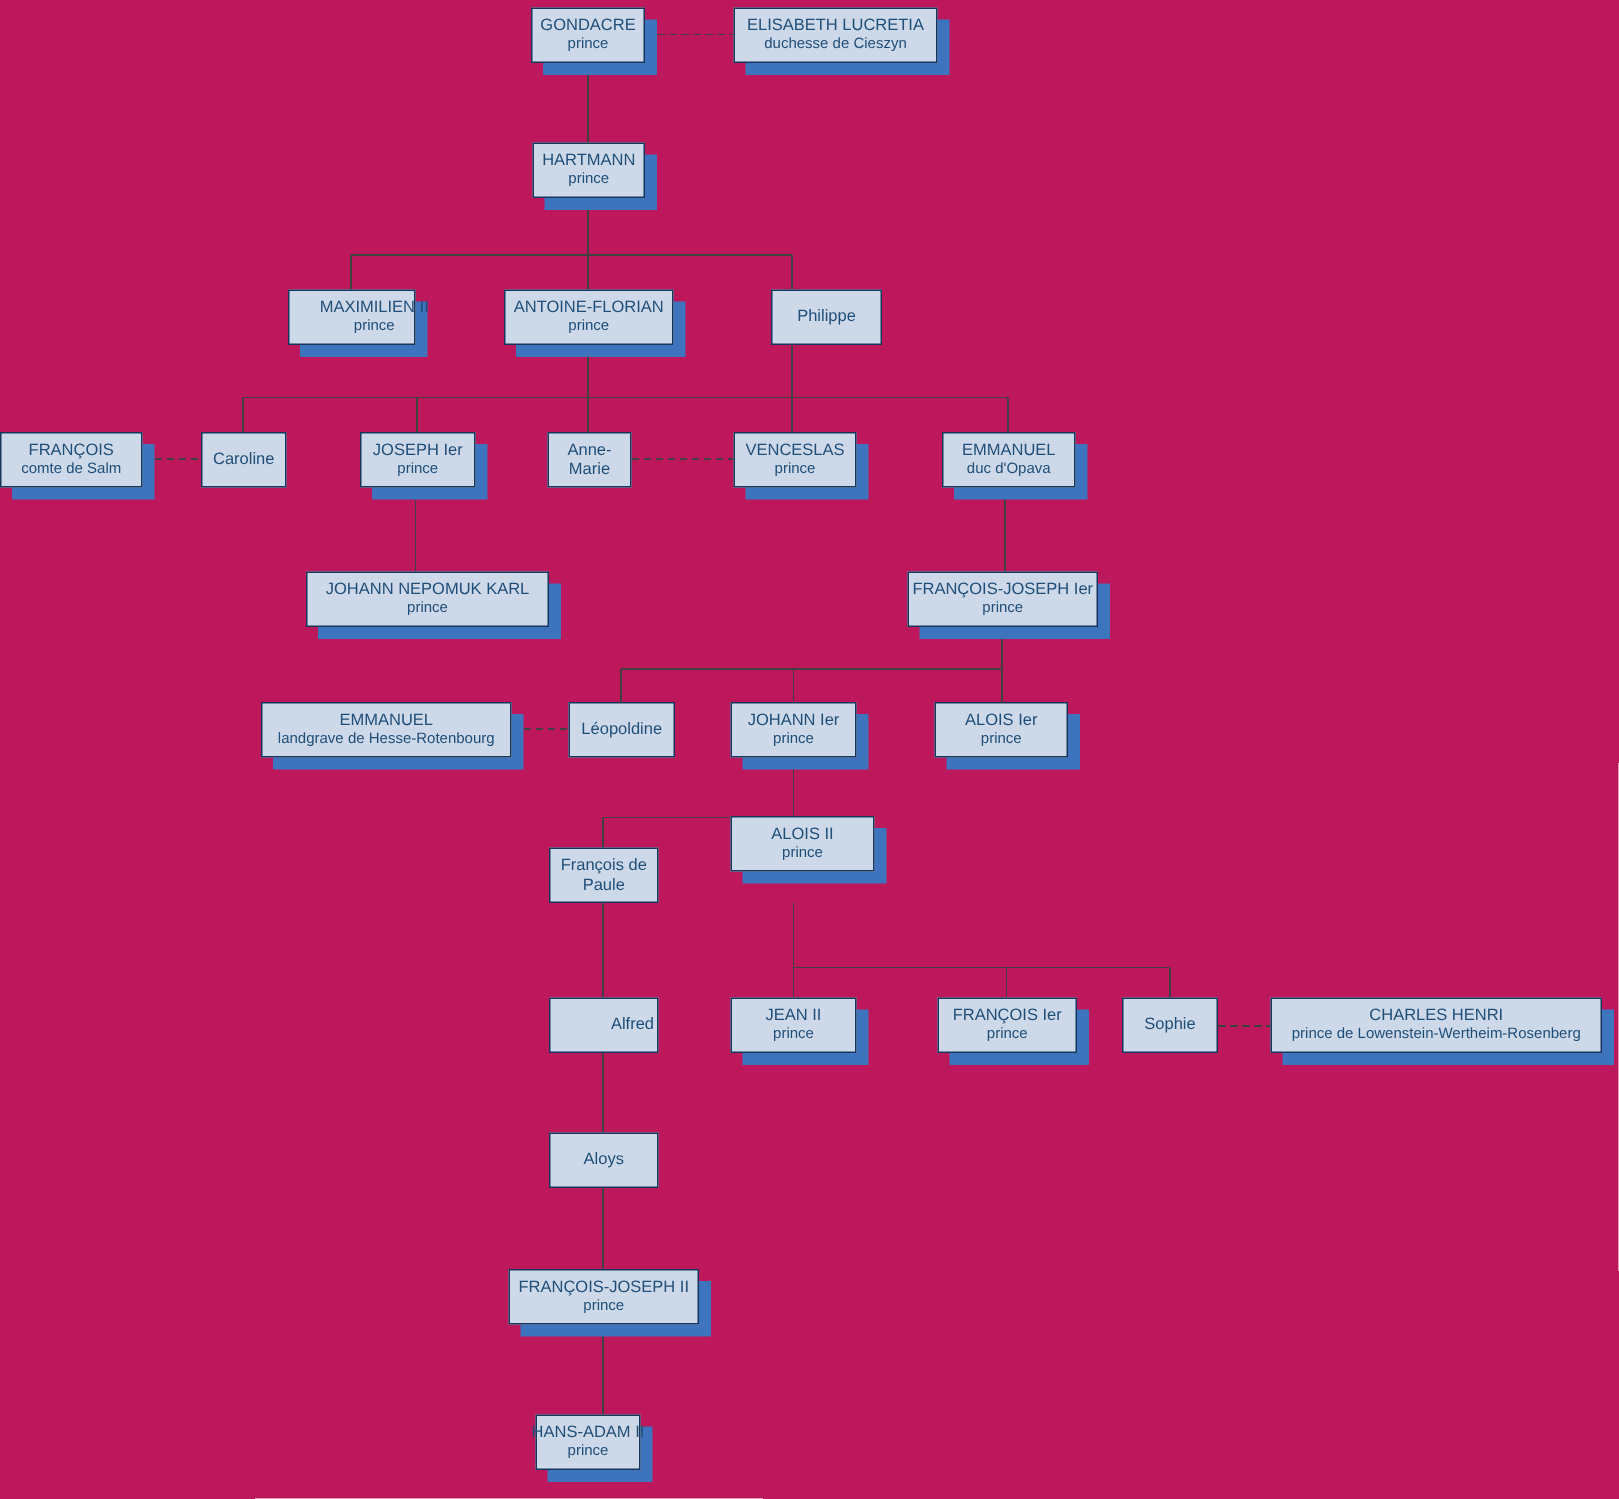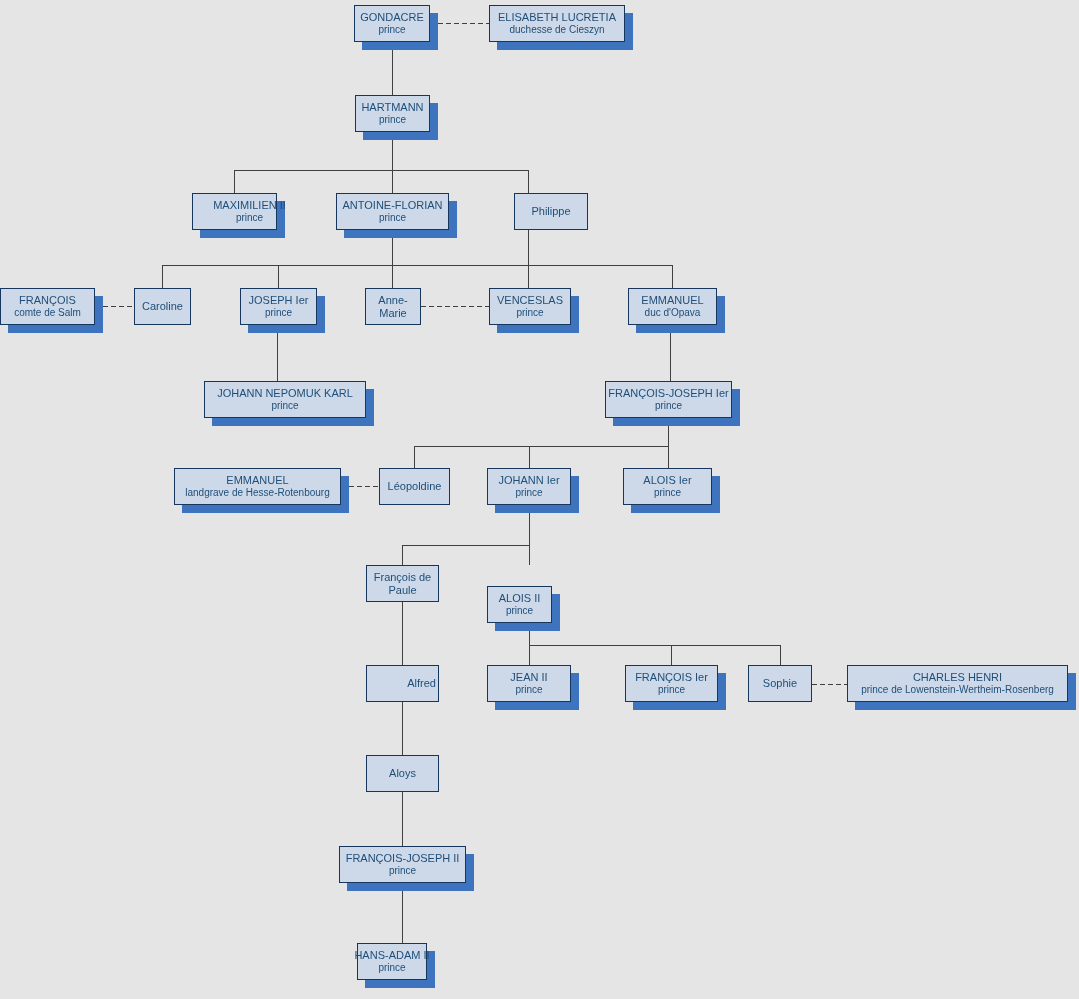--- a/index.html
+++ b/index.html
@@ -2,21 +2,21 @@
 <html><head>
 <meta charset="utf-8">
 <style>
   * { margin: 0; padding: 0; box-sizing: border-box; }
   html, body { background: #ffffff; }
   body { font-family: "Liberation Sans", sans-serif; }
   .canvas {
     position: relative;
     width: 1079px;
     height: 999px;
-    background: #e5e5e5;
+    background: #be185d;
     overflow: hidden;
   }
   svg.connectors {
     position: absolute;
     left: 0; top: 0;
     z-index: 0;
   }
   .node {
     position: absolute;
     height: 37px;
@@ -152,21 +152,21 @@
     <div class="title">prince</div>
   </div>
   <div class="node shadow" style="left:623px;top:468px;width:89px;">
     <div class="name">ALOIS Ier</div>
     <div class="title">prince</div>
   </div>
 
   <div class="node wrap" style="left:366px;top:565px;width:73px;">
     <div class="name">François de Paule</div>
   </div>
-  <div class="node shadow" style="left:487px;top:586px;width:65px;">
+  <div class="node shadow" style="left:487px;top:544px;width:96px;">
     <div class="name">ALOIS II</div>
     <div class="title">prince</div>
   </div>
 
   <div class="node" style="left:366px;top:665px;width:73px;align-items:flex-end;">
     <div class="name">Alfred</div>
   </div>
   <div class="node shadow" style="left:487px;top:665px;width:84px;">
     <div class="name">JEAN II</div>
     <div class="title">prince</div>

